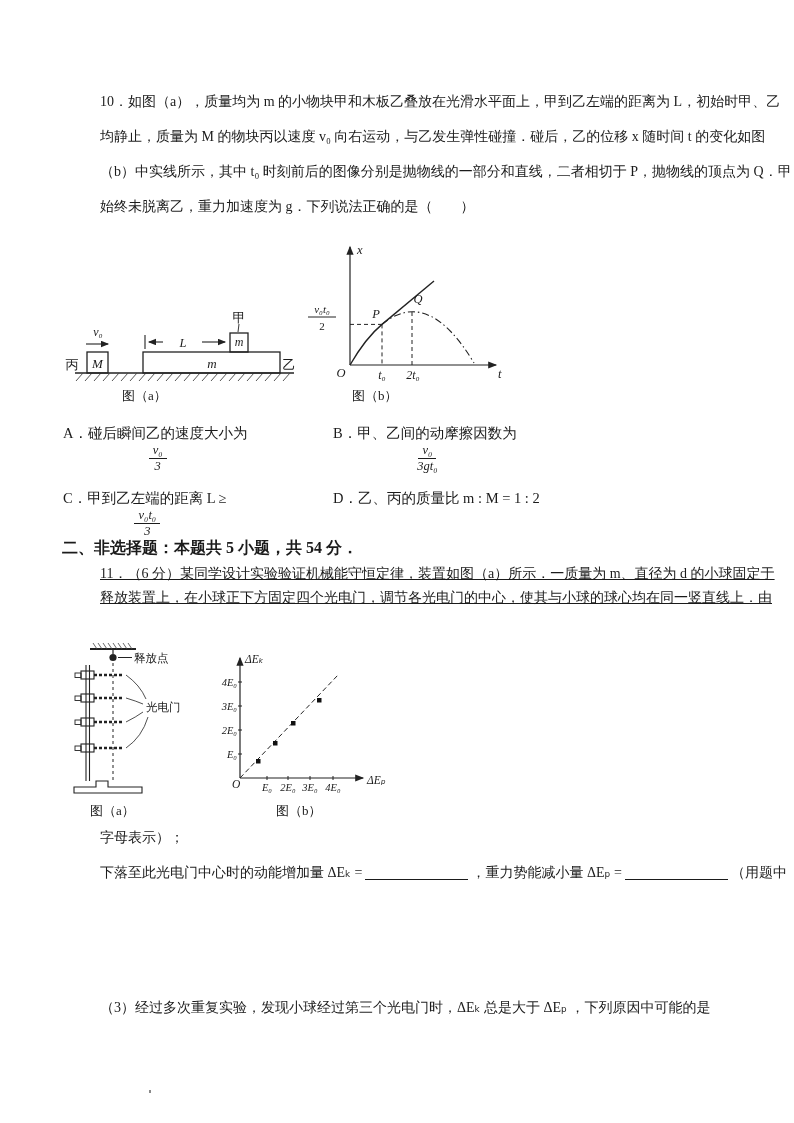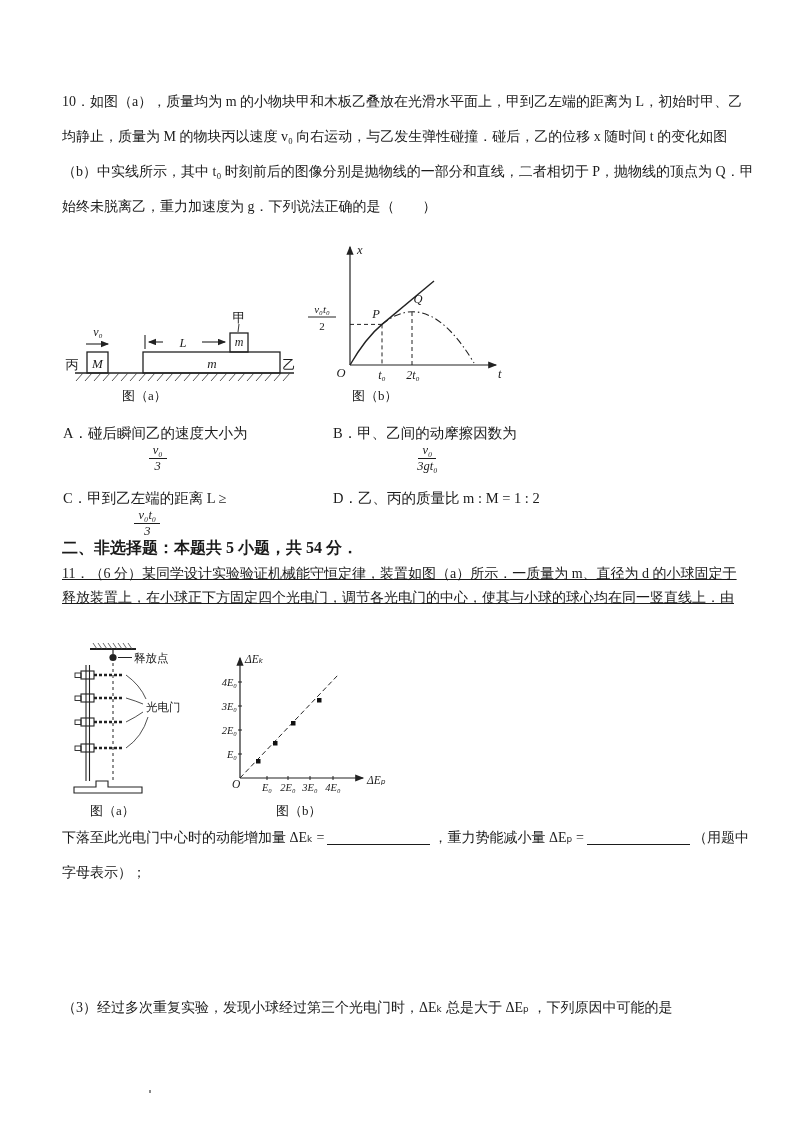--- a/index.html
+++ b/index.html
@@ -2,21 +2,21 @@
 <html><head>
 <meta charset="utf-8">
 <style>
   html,body{margin:0;padding:0;}
   body{
     width:794px;height:1123px;background:#ffffff;position:relative;
     font-family:"Liberation Serif","DejaVu Sans",serif;color:#1b1b1b;
     overflow:hidden;
   }
   .para{position:absolute;left:62px;font-size:14px;}
-  .pline{white-space:nowrap;}
+  .pline{white-space:nowrap;margin-left:38px;}
   .lh35 .pline{line-height:35px;}
   .lh24 .pline{line-height:24px;text-decoration:underline;}
   .sec-header{position:absolute;left:62px;top:536px;font-size:16px;font-weight:bold;line-height:24px;white-space:nowrap;}
   .opt{position:absolute;display:flex;align-items:center;font-size:14.5px;height:48px;white-space:nowrap;flex-direction:column;}
   .frac{display:inline-flex;flex-direction:column;align-items:center;font-size:12.5px;line-height:1.2;margin-left:5px;font-style:italic;}
   .frac .num{padding:0 4px;border-bottom:1.2px solid #1b1b1b;}
   .frac .den{padding:0 4px;}
   .cap{position:absolute;font-size:13px;white-space:nowrap;}
   .blank{display:inline-block;border-bottom:1.2px solid #1b1b1b;height:15px;vertical-align:-3px;margin:0 3px;}
   .fig{position:absolute;}
@@ -218,24 +218,24 @@
 
     <rect x="31" y="111" width="4.5" height="4.5" fill="#111"></rect>
     <rect x="48" y="93" width="4.5" height="4.5" fill="#111"></rect>
     <rect x="66" y="73" width="4.5" height="4.5" fill="#111"></rect>
     <rect x="92" y="50" width="4.5" height="4.5" fill="#111"></rect>
   </svg>
 </div>
 <div class="cap" style="left:276px;top:802px">图（b）</div>
 
 <div class="para lh35" style="top:820px">
+  <div class="pline">字母表示）；</div>
   <div class="pline">
     <span>下落至此光电门中心时的动能增加量 ΔEₖ =</span><span class="blank" style="width:103px"></span><span>，重力势能减小量 ΔEₚ =</span><span class="blank" style="width:103px"></span><span>（用题中</span>
   </div>
-  <div class="pline">字母表示）；</div>
 </div>
 
 <div class="para lh35" style="top:918px">
 </div>
 
 <div class="para lh35" style="top:990px">
   <div class="pline">（3）经过多次重复实验，发现小球经过第三个光电门时，ΔEₖ 总是大于 ΔEₚ ，下列原因中可能的是</div>
 </div>
 
 <div class="stray"></div>

